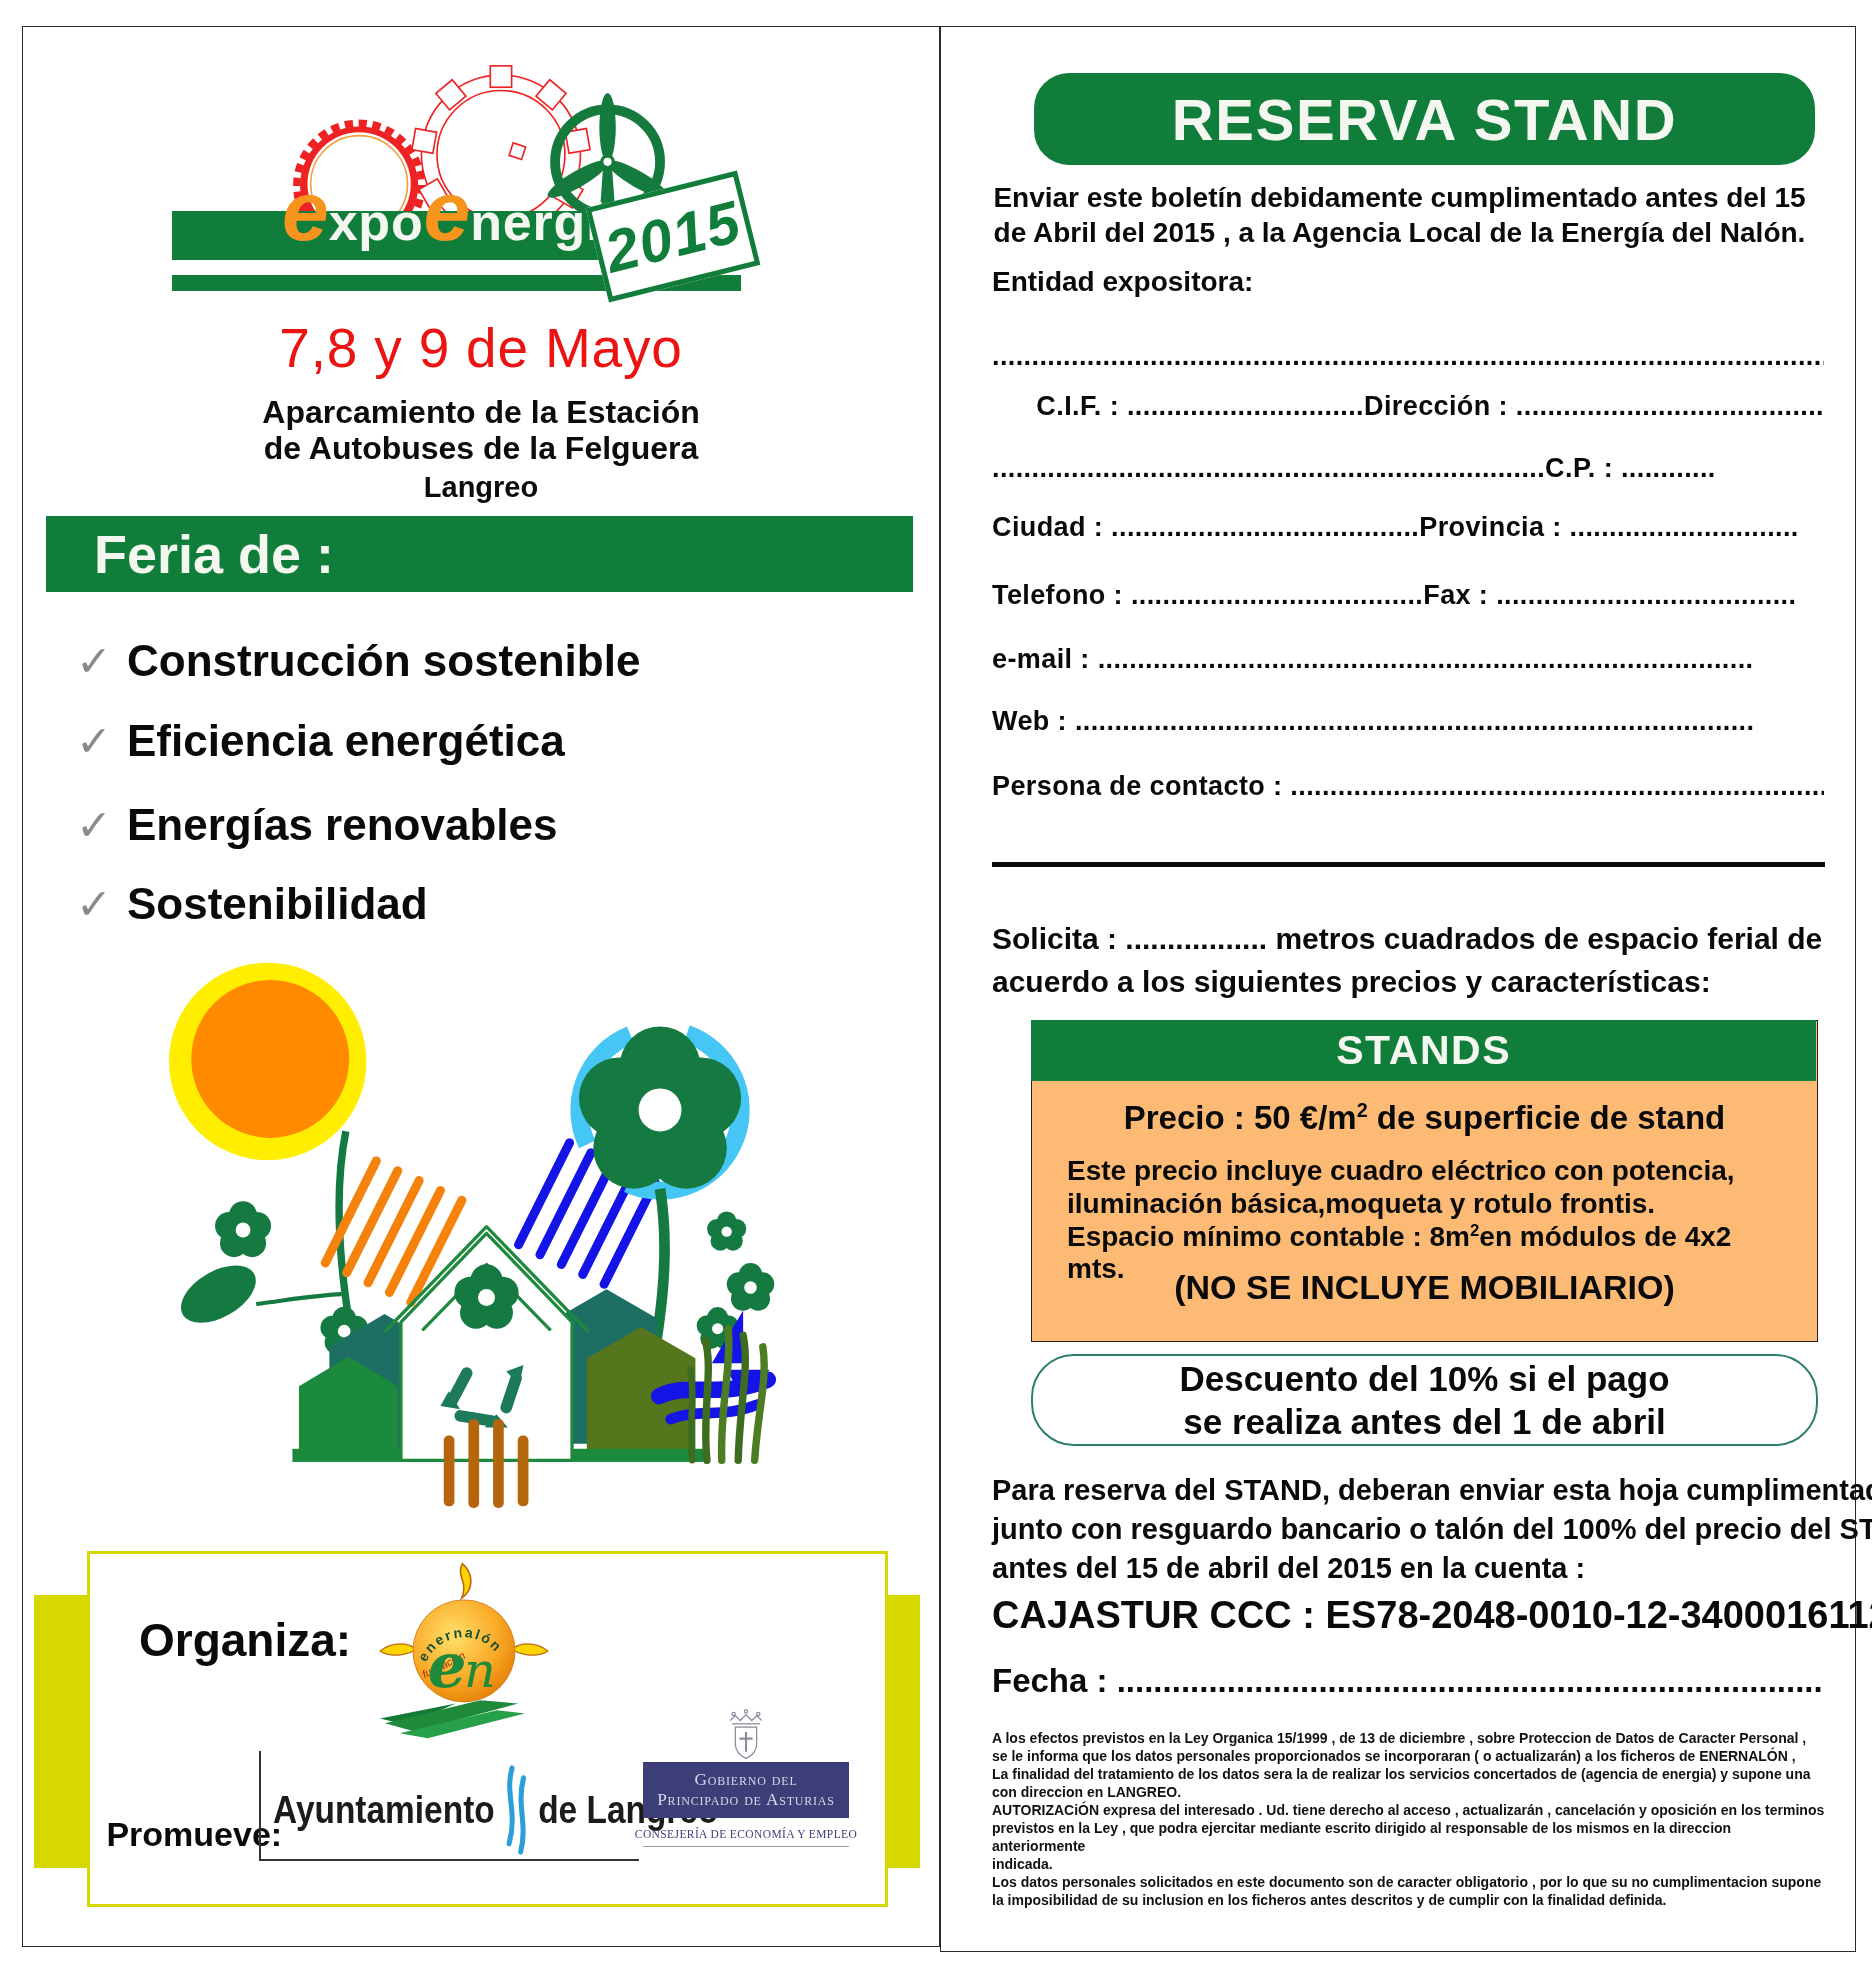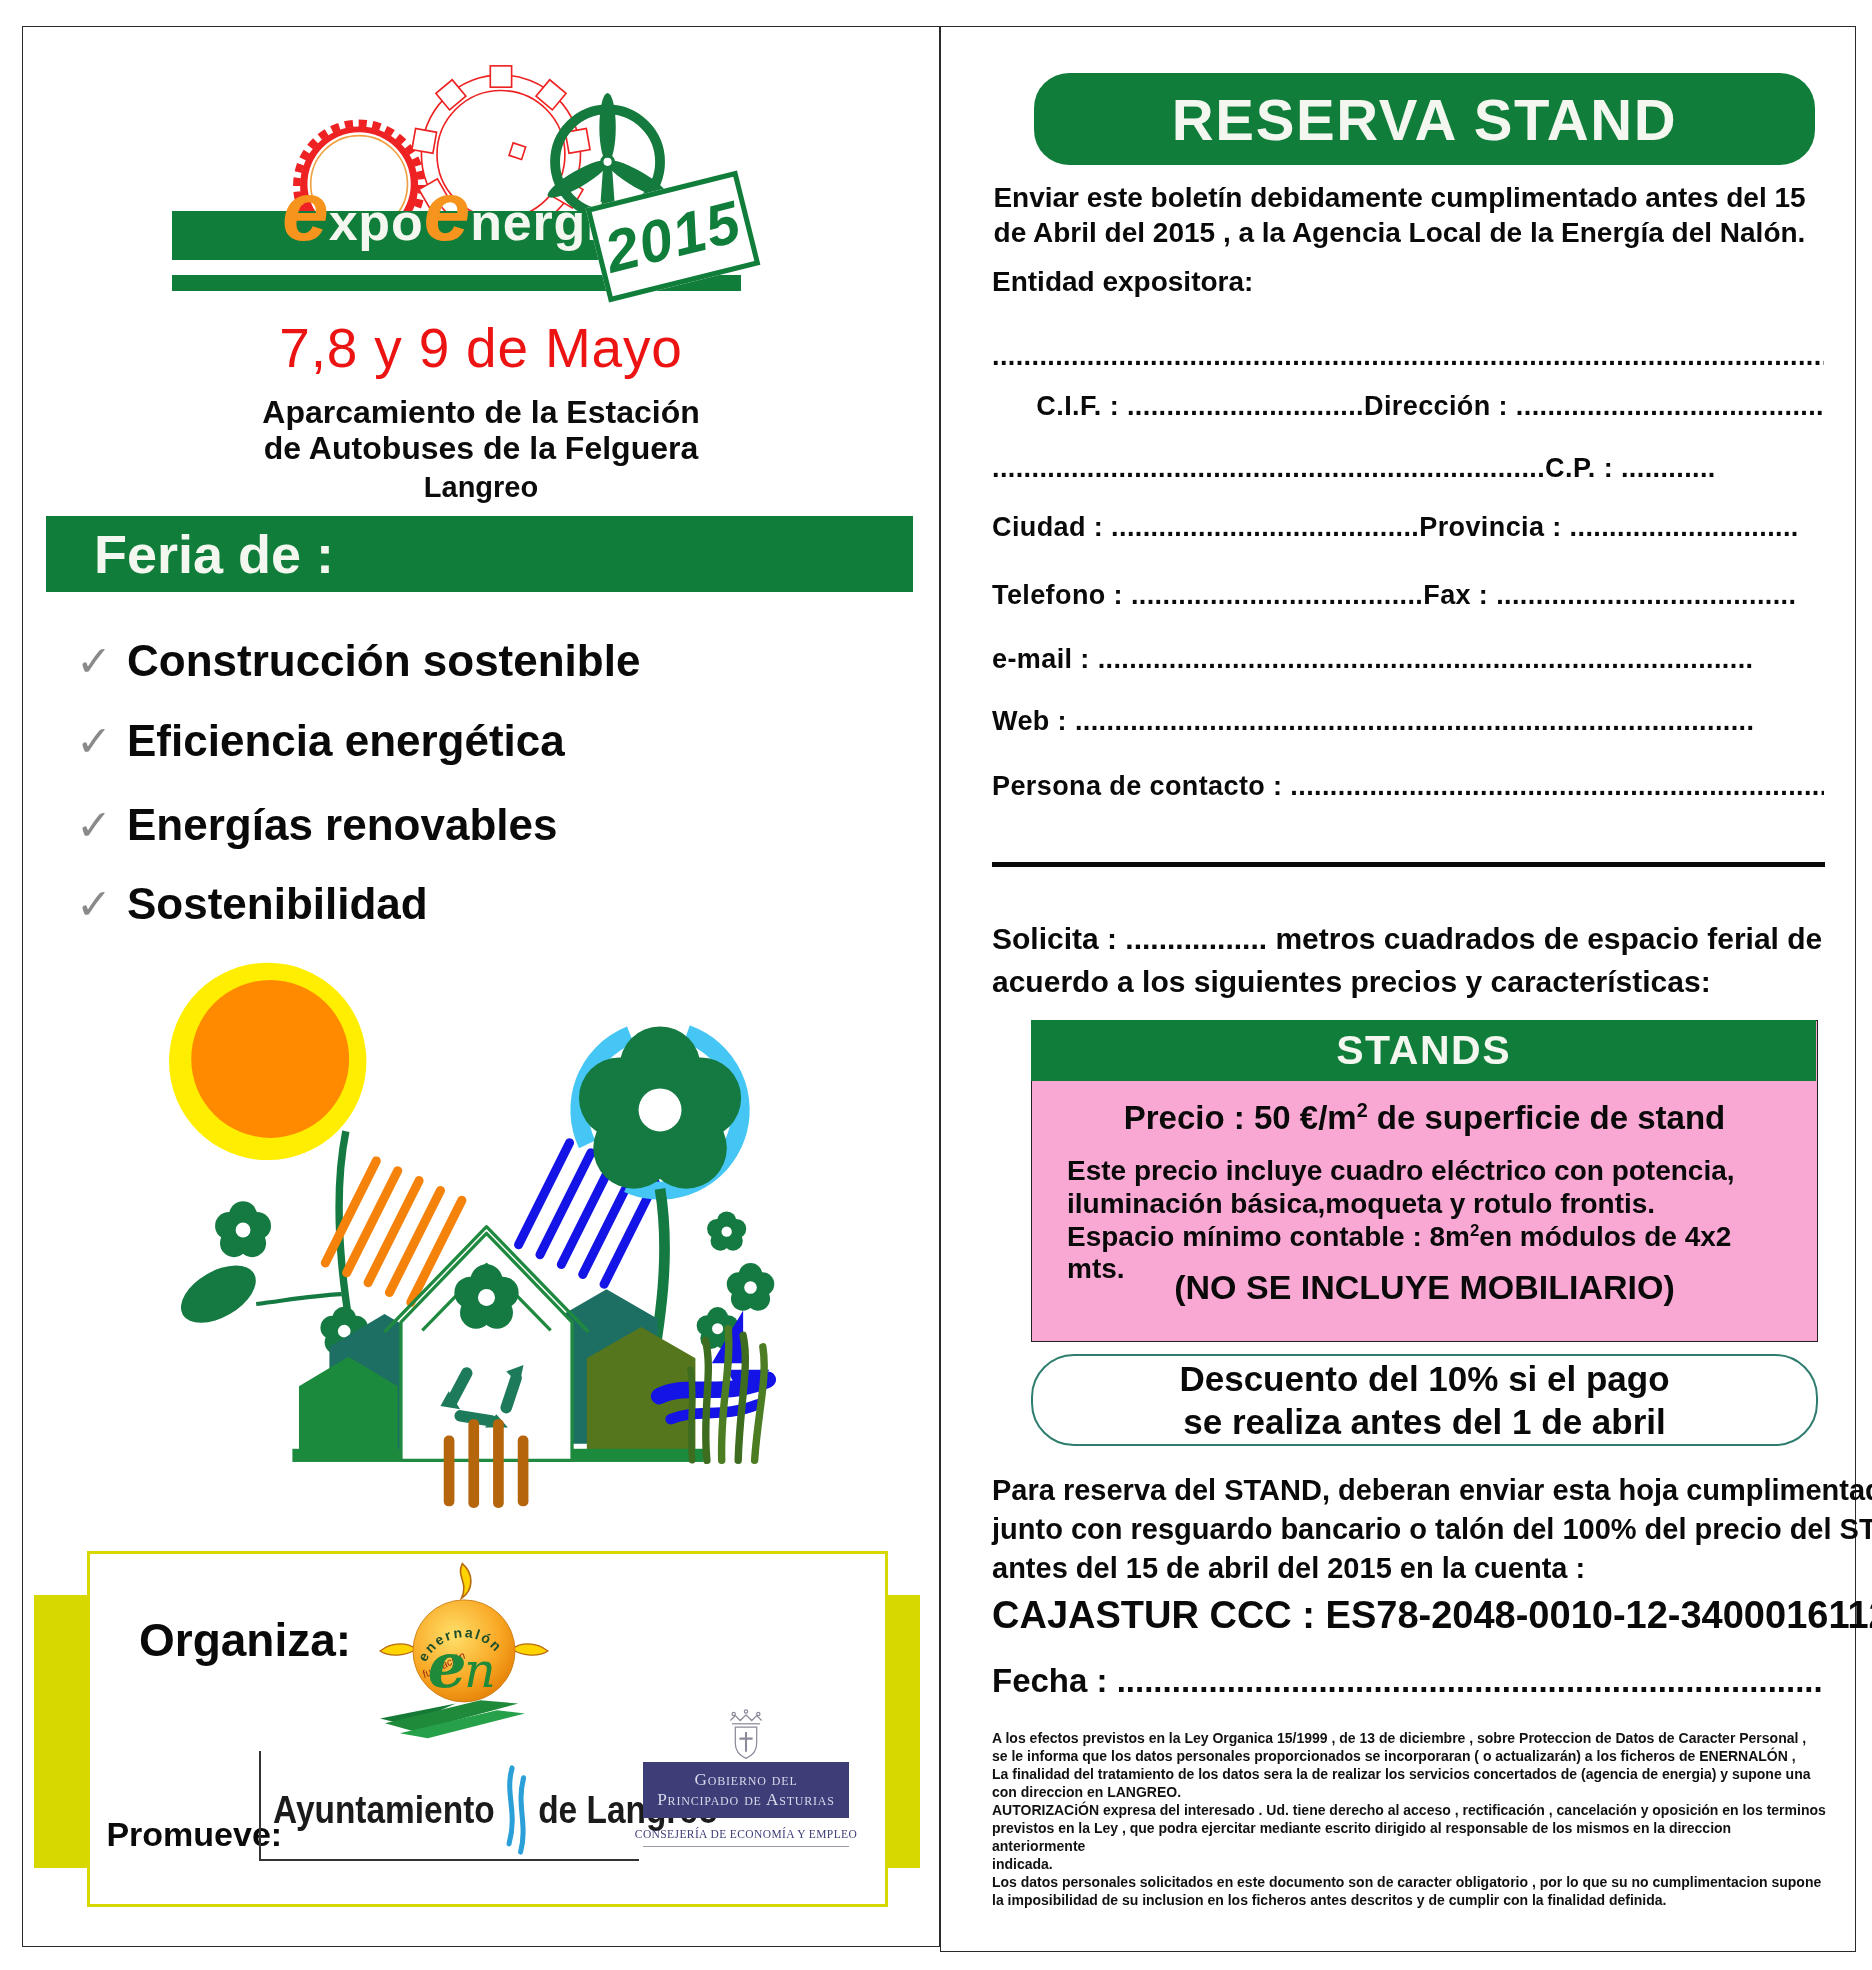--- a/index.html
+++ b/index.html
@@ -53,21 +53,21 @@
   .rp-header{left:93px;top:46px;width:781px;height:92px;background:#117d3a;border-radius:35px;
              display:flex;align-items:center;justify-content:center;text-align:center;}
   .rp-header span{font-size:58px;font-weight:bold;color:#f3f7ef;letter-spacing:1.6px;}
   .rp-intro{left:39px;top:153px;width:839px;text-align:center;font-size:28px;font-weight:bold;
             color:#0a0a0a;line-height:35px;}
   .rp-label{left:51px;font-size:28px;font-weight:bold;color:#0a0a0a;}
   .form-row{left:51px;width:832px;height:38px;font-size:27px;font-weight:bold;color:#0a0a0a;
             white-space:nowrap;overflow:hidden;letter-spacing:0.4px;}
   .sep-line{left:51px;top:835px;width:833px;height:5px;background:#0a0a0a;}
   .solicita{left:51px;width:832px;font-size:30px;font-weight:bold;color:#0a0a0a;white-space:nowrap;overflow:hidden;}
-  .stands-box{left:90px;top:993px;width:787px;height:322px;border:1.6px solid #222;box-sizing:border-box;background:#f9a8d4;}
+  .stands-box{left:90px;top:993px;width:787px;height:322px;border:1.6px solid #222;box-sizing:border-box;background:#fdba74;}
   .stands-head{position:absolute;left:-0.8px;top:-0.8px;width:785px;height:61px;background:#117d3a;
                display:flex;align-items:center;justify-content:center;}
   .stands-head span{font-size:41px;font-weight:bold;color:#f3f7ef;letter-spacing:1.6px;}
   .stands-price{position:absolute;left:0;top:78px;width:100%;text-align:center;font-size:33px;
                 font-weight:bold;color:#0a0a0a;}
   .stands-det{position:absolute;left:35px;width:724px;font-size:28px;font-weight:bold;color:#0a0a0a;}
   .stands-note{position:absolute;left:0;top:247px;width:100%;text-align:center;font-size:34px;
                font-weight:bold;color:#0a0a0a;}
   sup{font-size:60%;}
   .disc-box{left:90px;top:1327px;width:787px;height:92px;border:2.5px solid #2e7d6e;border-radius:43px;
@@ -362,21 +362,21 @@
     </div>
 
     <div class="abs cuenta">CAJASTUR CCC : ES78-2048-0010-12-3400016112</div>
     <div class="abs fecha">Fecha : .............................................................................</div>
 
     <div class="abs legal">
       <div>A los efectos previstos en la Ley Organica 15/1999 , de 13 de diciembre , sobre Proteccion de Datos de Caracter Personal ,</div>
       <div>se le informa que los datos personales proporcionados se incorporaran ( o actualizarán) a los ficheros de ENERNALÓN ,</div>
       <div>La finalidad del tratamiento de los datos sera la de realizar los servicios concertados de (agencia de energia) y supone una</div>
       <div>con direccion en LANGREO.</div>
-      <div>AUTORIZACiÓN expresa del interesado . Ud. tiene derecho al acceso , rectificación , cancelación y oposición en los terminos</div>
+      <div>AUTORIZACiÓN expresa del interesado . Ud. tiene derecho al acceso , actualizarán , cancelación y oposición en los terminos</div>
       <div>previstos en la Ley , que podra ejercitar mediante escrito dirigido al responsable de los mismos en la direccion anteriormente</div>
       <div>indicada.</div>
       <div>Los datos personales solicitados en este documento son de caracter obligatorio , por lo que su no cumplimentacion supone</div>
       <div>la imposibilidad de su inclusion en los ficheros antes descritos y de cumplir con la finalidad definida.</div>
     </div>
   </div>
 </div>
 
 
 </body></html>

